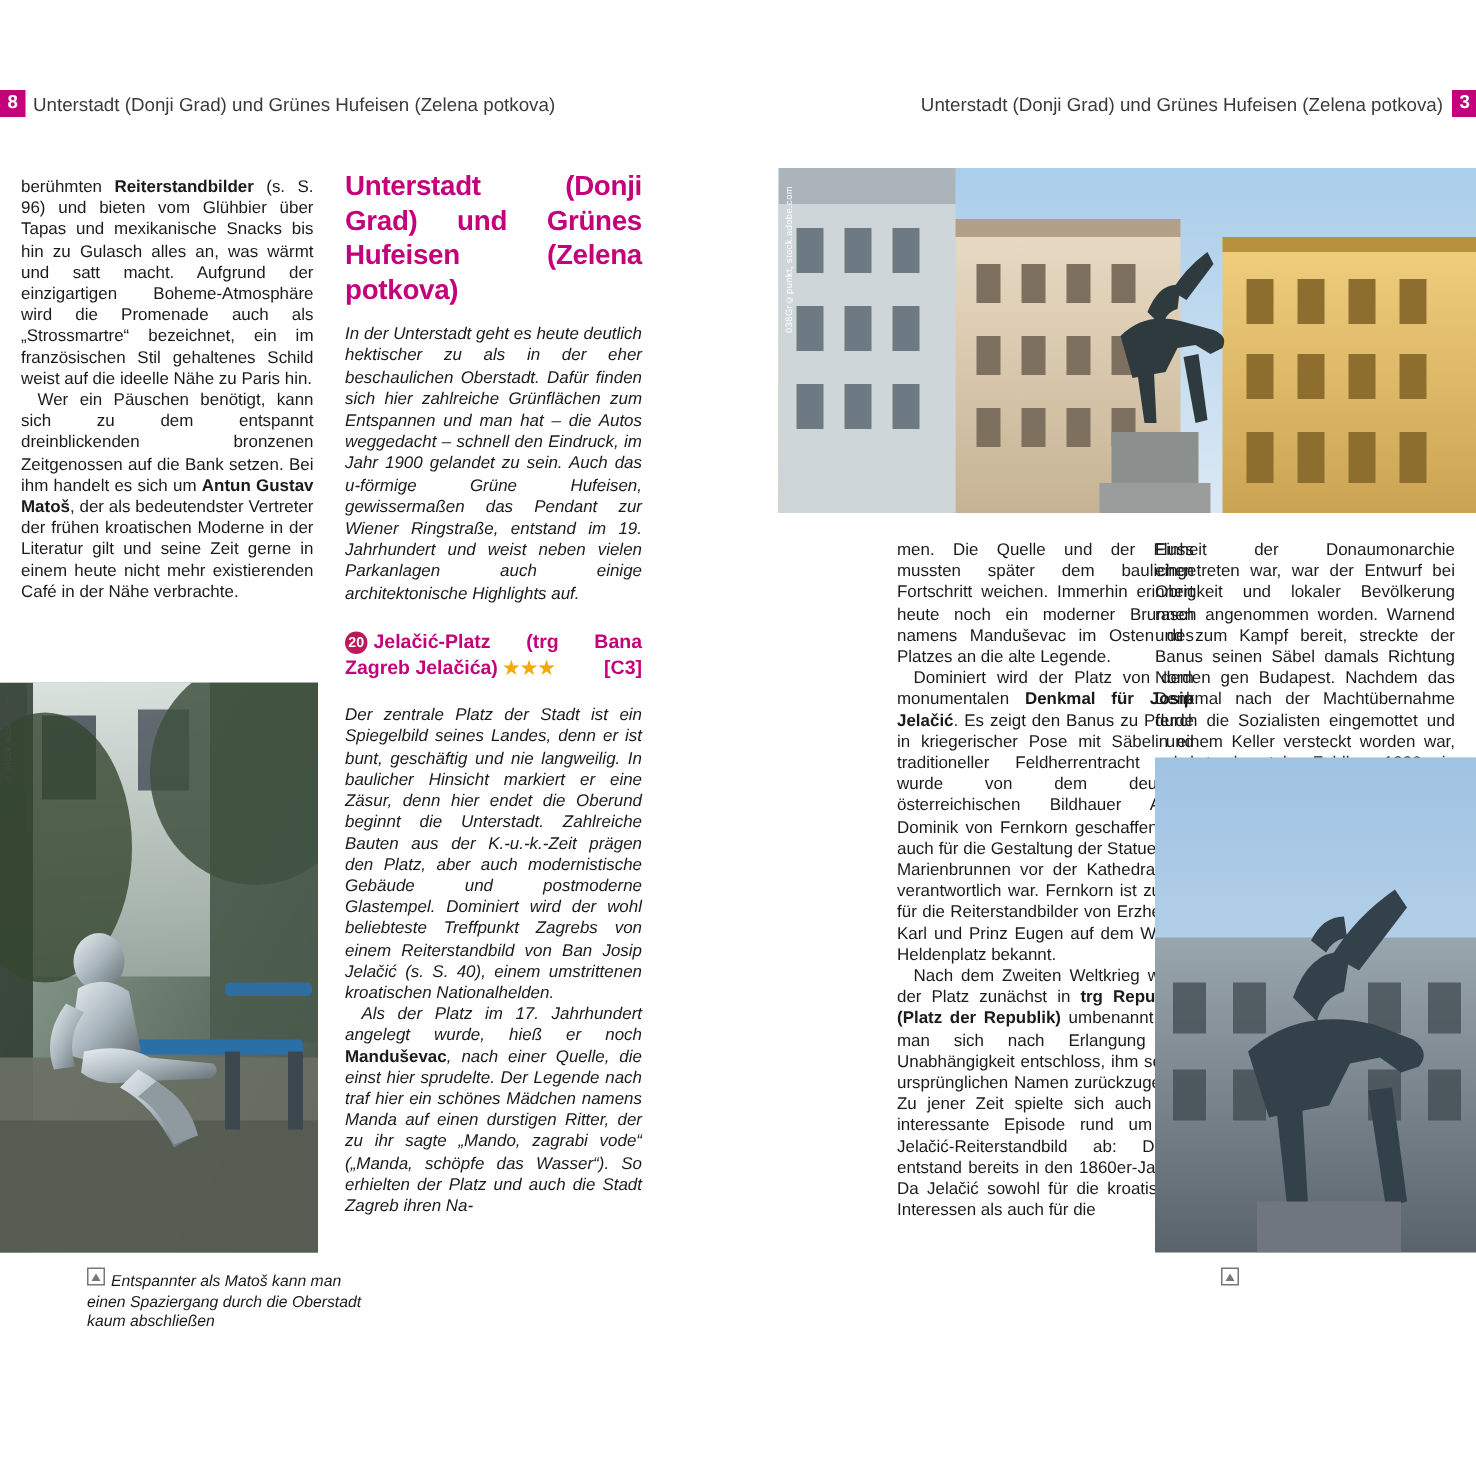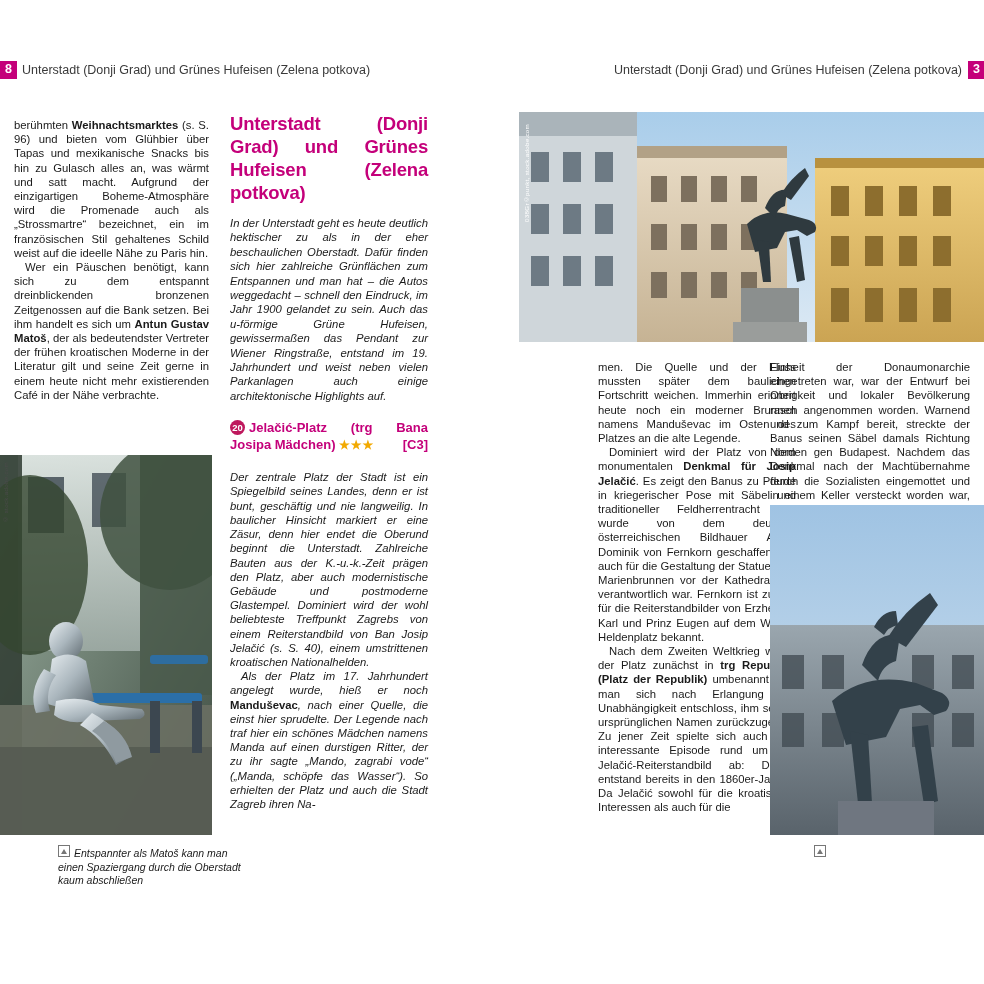--- a/index.html
+++ b/index.html
@@ -210,30 +210,30 @@
   </div>
 
   <div class="header header-right" style="right:22px;">
     <span class="head-text">Unterstadt (Donji Grad) und Grünes Hufeisen (Zelena potkova)</span>
   </div>
   <div class="folio-right">
     <span class="folio">3</span>
   </div>
 
   <div class="col col1">
-    <p>berühmten <b>Weihnachtsmarktes</b> (s. S. 96) und bieten vom Glühbier über Tapas und mexikanische Snacks bis hin zu Gulasch alles an, was wärmt und satt macht. Aufgrund der einzigartigen Boheme-Atmosphäre wird die Promenade auch als „Strossmartre“ bezeichnet, ein im französischen Stil gehaltenes Schild weist auf die ideelle Nähe zu Paris hin.</p>
+    <p>berühmten <b>Reiterstandbilder</b> (s. S. 96) und bieten vom Glühbier über Tapas und mexikanische Snacks bis hin zu Gulasch alles an, was wärmt und satt macht. Aufgrund der einzigartigen Boheme-Atmosphäre wird die Promenade auch als „Strossmartre“ bezeichnet, ein im französischen Stil gehaltenes Schild weist auf die ideelle Nähe zu Paris hin.</p>
     <p class="ind">Wer ein Päuschen benötigt, kann sich zu dem entspannt dreinblickenden bronzenen Zeitgenossen auf die Bank setzen. Bei ihm handelt es sich um <b>Antun Gustav Matoš</b>, der als bedeutendster Vertreter der frühen kroatischen Moderne in der Literatur gilt und seine Zeit gerne in einem heute nicht mehr existierenden Café in der Nähe verbrachte.</p>
   </div>
 
   <div class="col col2">
     <h1 class="section-title">Unterstadt (Donji Grad) und Grünes Hufeisen (Zelena potkova)</h1>
     <p class="intro">In der Unterstadt geht es heute deutlich hektischer zu als in der eher beschaulichen Oberstadt. Dafür finden sich hier zahlreiche Grünflächen zum Entspannen und man hat – die Autos weggedacht – schnell den Eindruck, im Jahr 1900 gelandet zu sein. Auch das u-förmige Grüne Hufeisen, gewissermaßen das Pendant zur Wiener Ringstraße, entstand im 19. Jahrhundert und weist neben vielen Parkanlagen auch einige architektonische Highlights auf.</p>
 
     <div class="poi-head">
-      <span class="poi-num">20</span><span>Jelačić-Platz (trg Bana Josipa Mädchen)</span>
+      <span class="poi-num">20</span><span>Jelačić-Platz (trg Bana Zagreb Jelačića)</span>
       <span class="gridref">[C3]</span>
       <span class="stars">★★★</span>
     </div>
 
     <div class="poi-body">
       <p>Der zentrale Platz der Stadt ist ein Spiegelbild seines Landes, denn er ist bunt, geschäftig und nie langweilig. In baulicher Hinsicht markiert er eine Zäsur, denn hier endet die Oberund beginnt die Unterstadt. Zahlreiche Bauten aus der K.-u.-k.-Zeit prägen den Platz, aber auch modernistische Gebäude und postmoderne Glastempel. Dominiert wird der wohl beliebteste Treffpunkt Zagrebs von einem Reiterstandbild von Ban Josip Jelačić (s. S. 40), einem umstrittenen kroatischen Nationalhelden.</p>
       <p class="ind">Als der Platz im 17. Jahrhundert angelegt wurde, hieß er noch <b class="nonital">Manduševac</b>, nach einer Quelle, die einst hier sprudelte. Der Legende nach traf hier ein schönes Mädchen namens Manda auf einen durstigen Ritter, der zu ihr sagte „Mando, zagrabi vode“ („Manda, schöpfe das Wasser“). So erhielten der Platz und auch die Stadt Zagreb ihren Na-</p>
     </div>
   </div>
 

